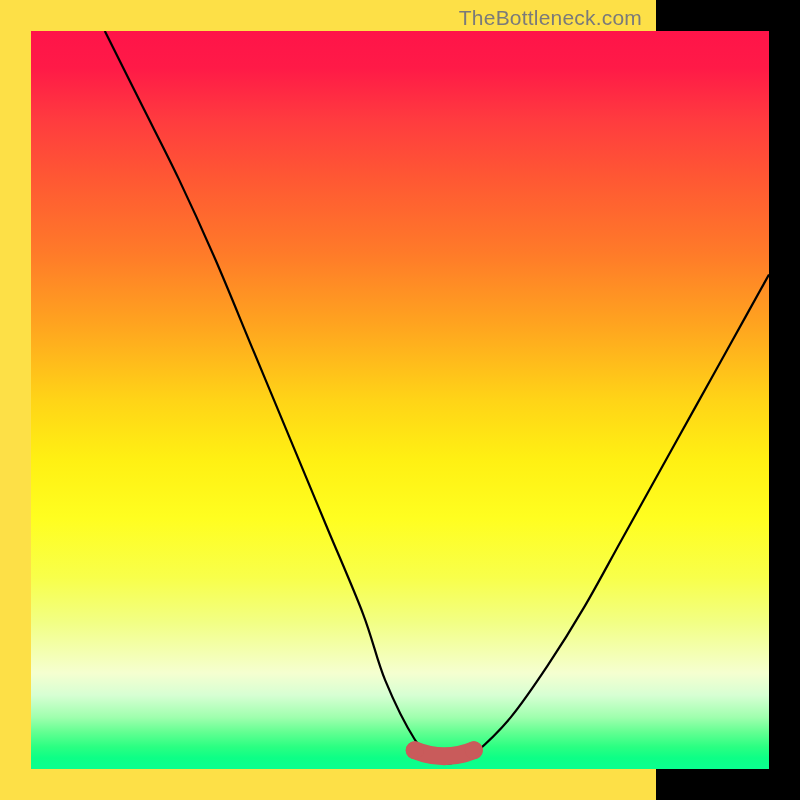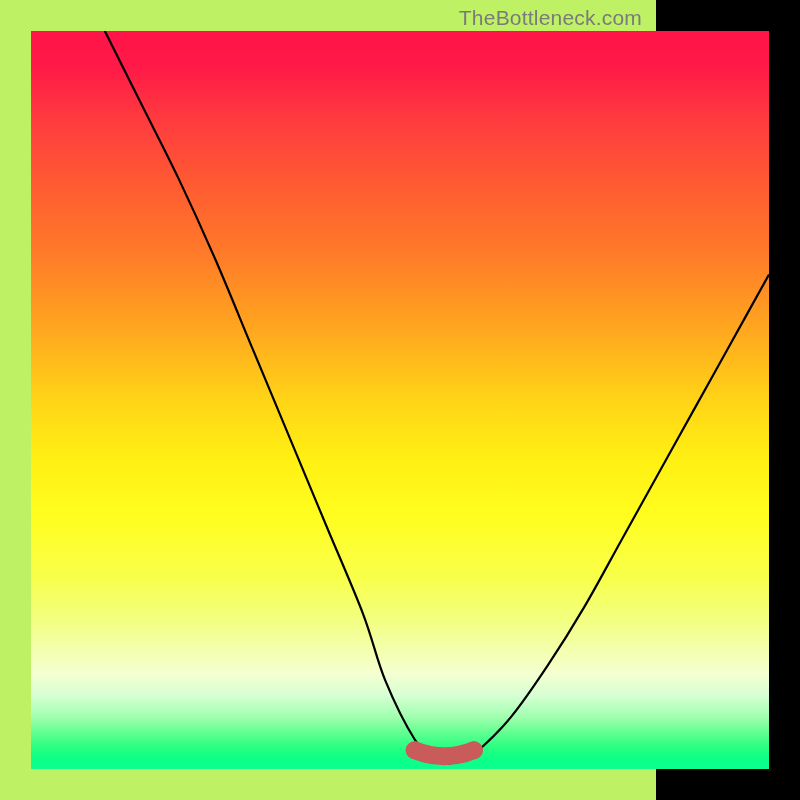--- a/index.html
+++ b/index.html
@@ -10,21 +10,21 @@
     background: #000;
     position: relative;
     font-family: Arial, Helvetica, sans-serif;
   }
   .frame {
     position: absolute;
     left: 0;
     top: 0;
     width: 656px;
     height: 800px;
-    background: #bef264;
+    background: #fde047;
   }
   .plot-area {
     position: absolute;
     left: 31px;
     top: 31px;
     width: 738px;
     height: 738px;
     overflow: hidden;
   }
   .gradient {

